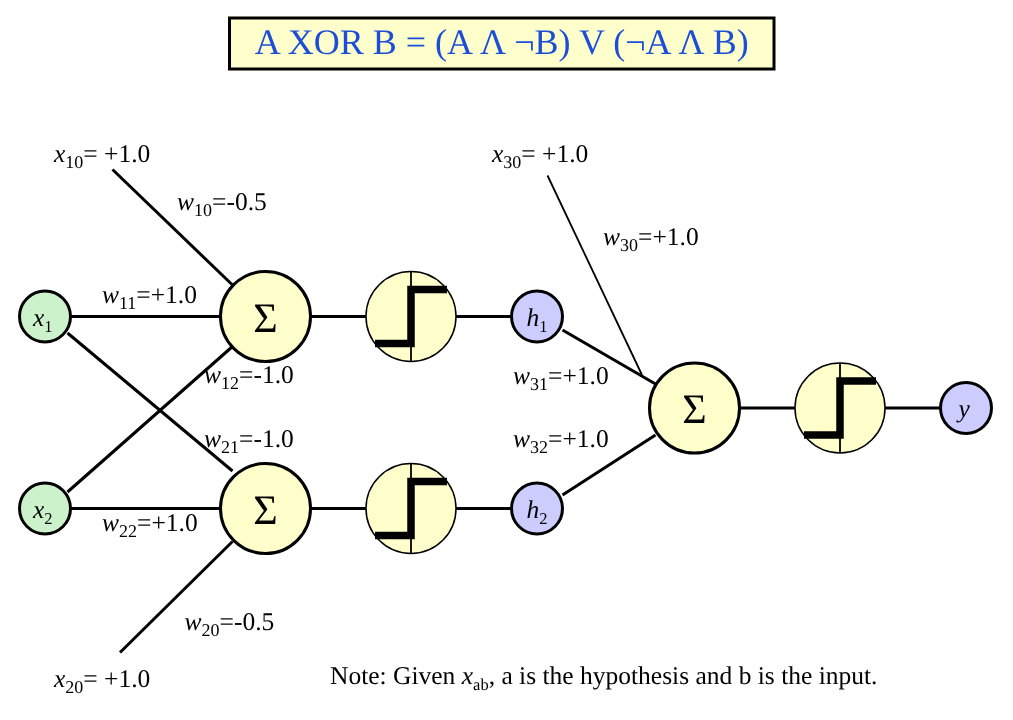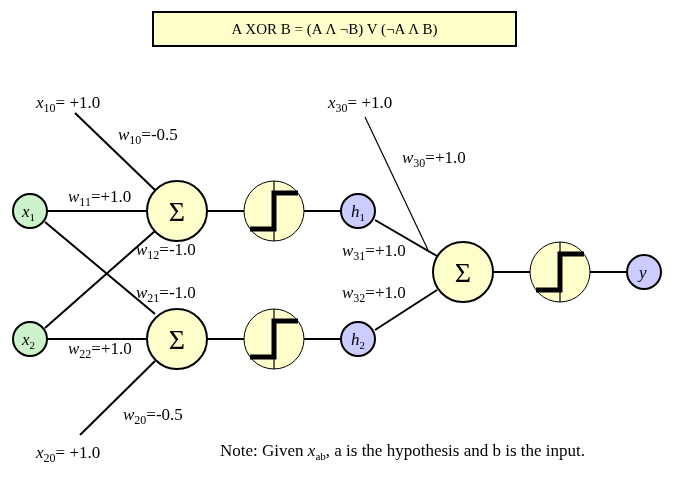--- a/index.html
+++ b/index.html
@@ -1,21 +1,21 @@
 <!DOCTYPE html>
 <html><head>
 <meta charset="utf-8">
 <style>
   html,body{margin:0;padding:0;background:#fff;}
   body{width:675px;height:480px;position:relative;overflow:hidden;font-family:"Liberation Serif","DejaVu Serif",serif;}
   svg{position:absolute;left:0;top:0;}
   .lbl{font-family:"Liberation Serif","DejaVu Serif",serif;font-size:17px;fill:#000;}
   .it{font-style:italic;}
   .title-box{position:absolute;left:152px;top:11px;width:365px;height:36px;background:#ffffcc;border:2px solid #000;box-sizing:border-box;
-    font-family:"Liberation Serif","DejaVu Serif",serif;font-size:15px;line-height:32px;text-align:center;color:#000000;}
+    font-family:"Liberation Serif","DejaVu Serif",serif;font-size:24px;line-height:32px;text-align:center;color:#1d4ed8;}
 </style>
 </head>
 <body>
 
 <div class="title-box">A XOR B = (A Λ ¬B) V (¬A Λ B)</div>
 
 <svg width="675" height="480" viewBox="0 0 675 480">
 
   <g stroke="#000" stroke-width="2" fill="none">
     <line x1="75" y1="113" x2="155" y2="190"></line>

